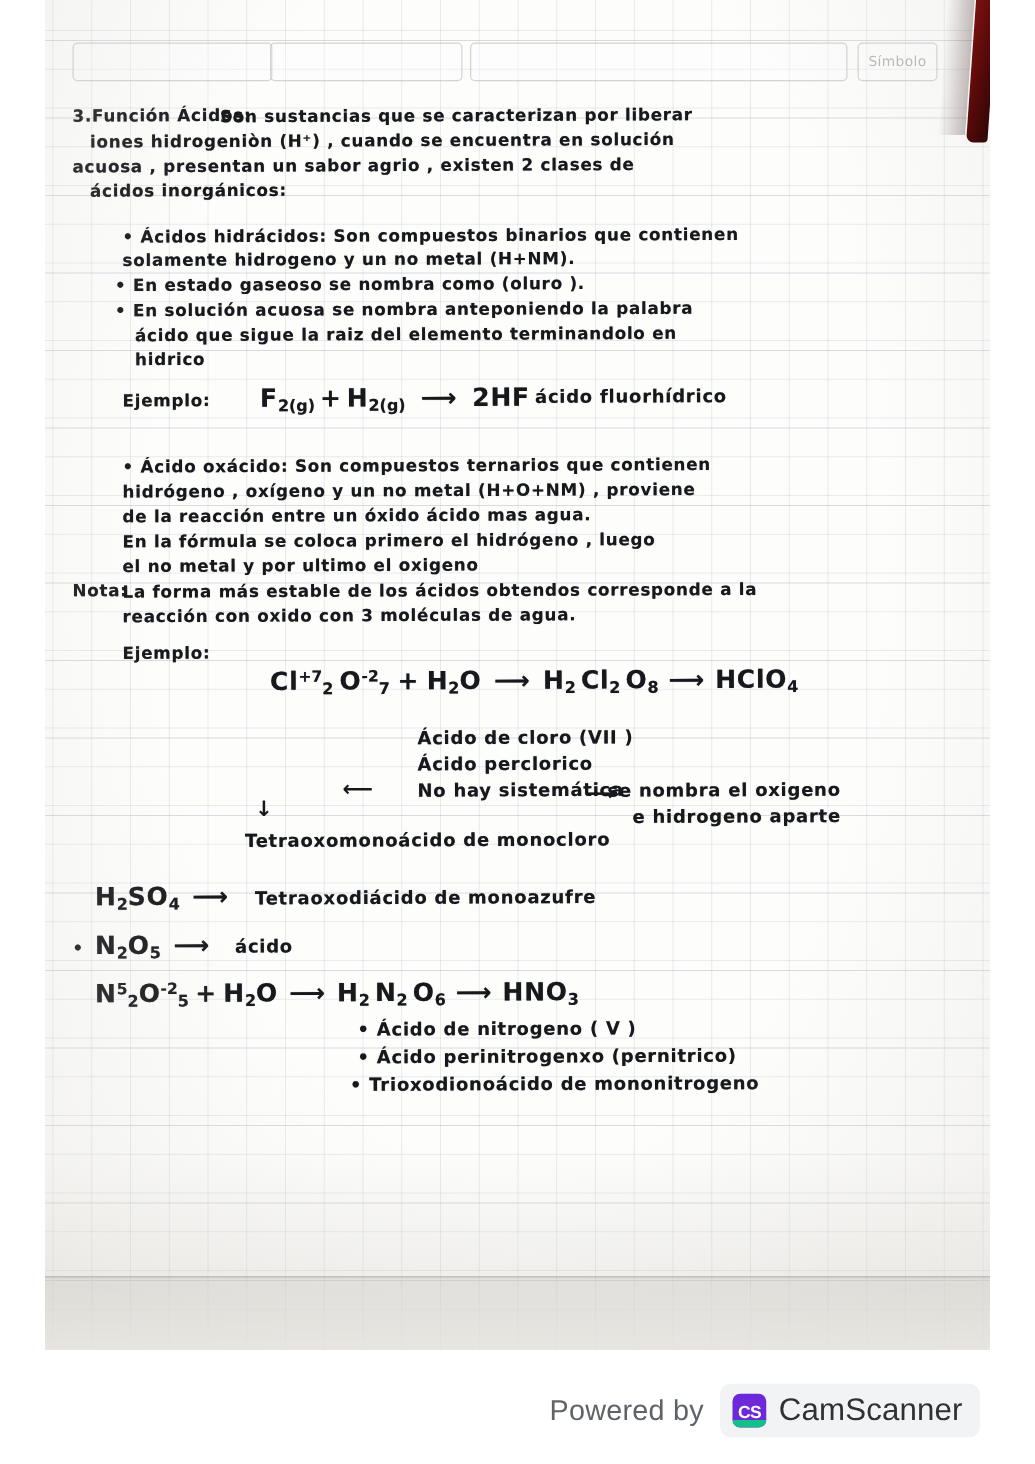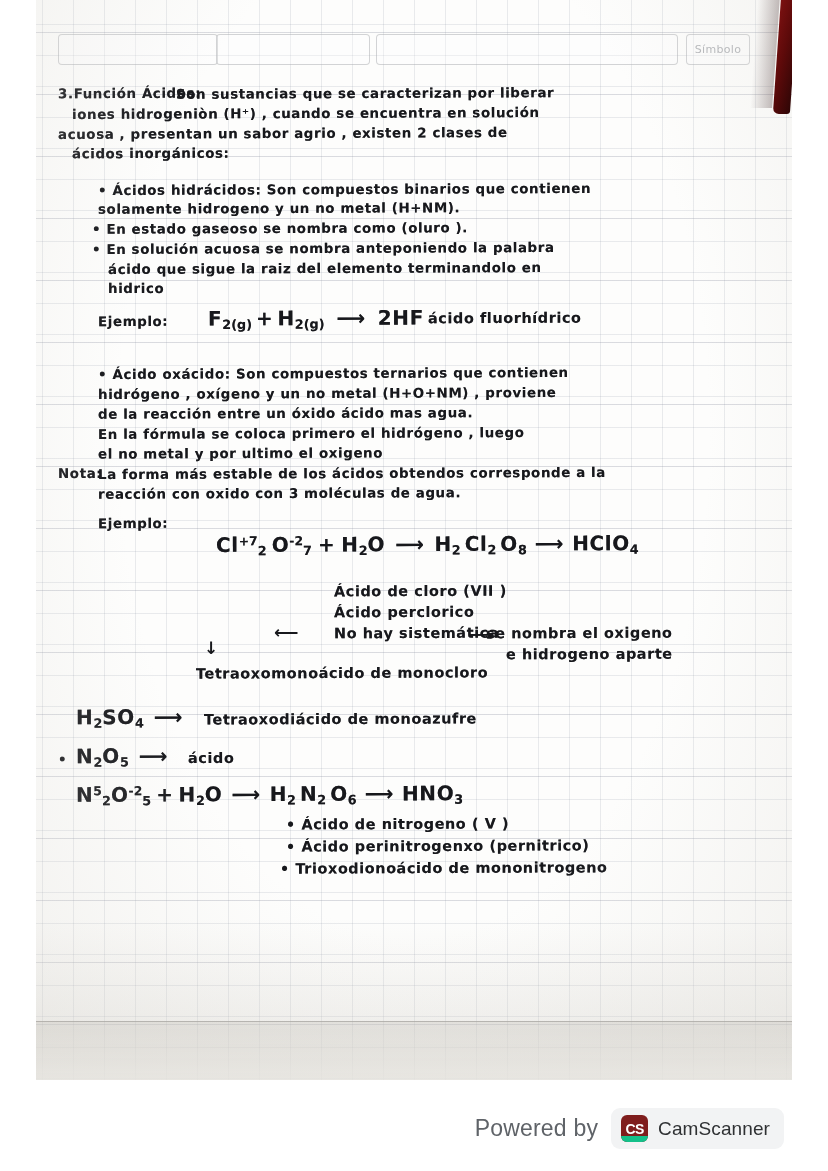--- a/index.html
+++ b/index.html
@@ -131,36 +131,36 @@
     font-family:"Liberation Sans", sans-serif;
     font-size:23px;color:#5f6368;letter-spacing:.2px;
   }
   #cs-chip{
     display:flex;align-items:center;gap:10px;
     background:#f2f3f4;border-radius:9px;
     padding:7px 14px 7px 10px;
   }
   #cs-logo{
     width:27px;height:27px;border-radius:6px;
-    background:#7f1d1d;position:relative;
+    background:#6d28d9;position:relative;
     display:flex;align-items:center;justify-content:center;
     overflow:hidden;flex:none;
   }
   #cs-logo span{
     font-family:"Liberation Sans", sans-serif;
     font-size:14px;font-weight:700;color:#ffffff;letter-spacing:-.5px;
     position:relative;z-index:2;
   }
   #cs-logo::after{
     content:"";position:absolute;left:0;right:0;bottom:0;height:6px;
     background:#14c08a;z-index:1;
   }
   #camscanner-label{
     font-family:"Liberation Sans", sans-serif;
-    font-size:19px;color:#2f3133;letter-spacing:.1px;
+    font-size:25px;color:#2f3133;letter-spacing:.1px;
   }
 </style>
 </head>
 <body>
 
 <div id="scan-page">
 
   <div id="grid-layer"></div>
 
   <div class="hdr-box" id="hdr-box-a"></div>

